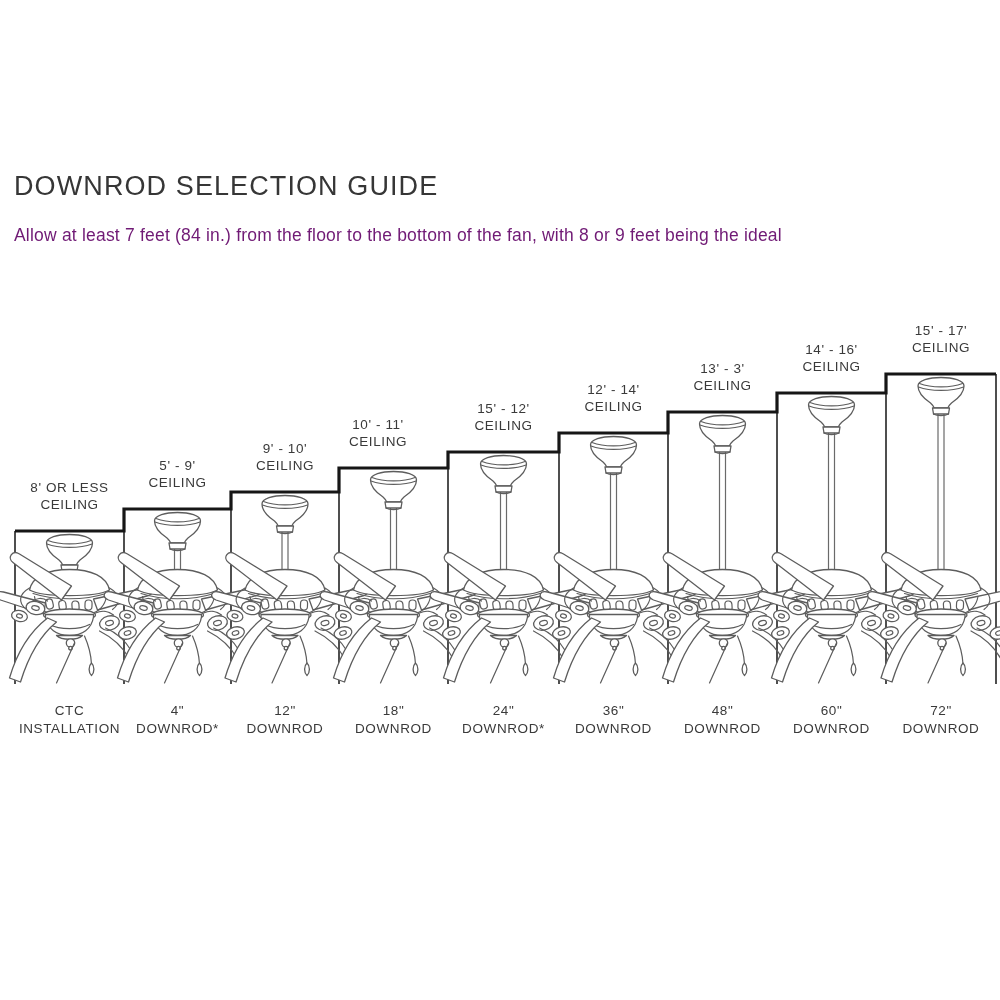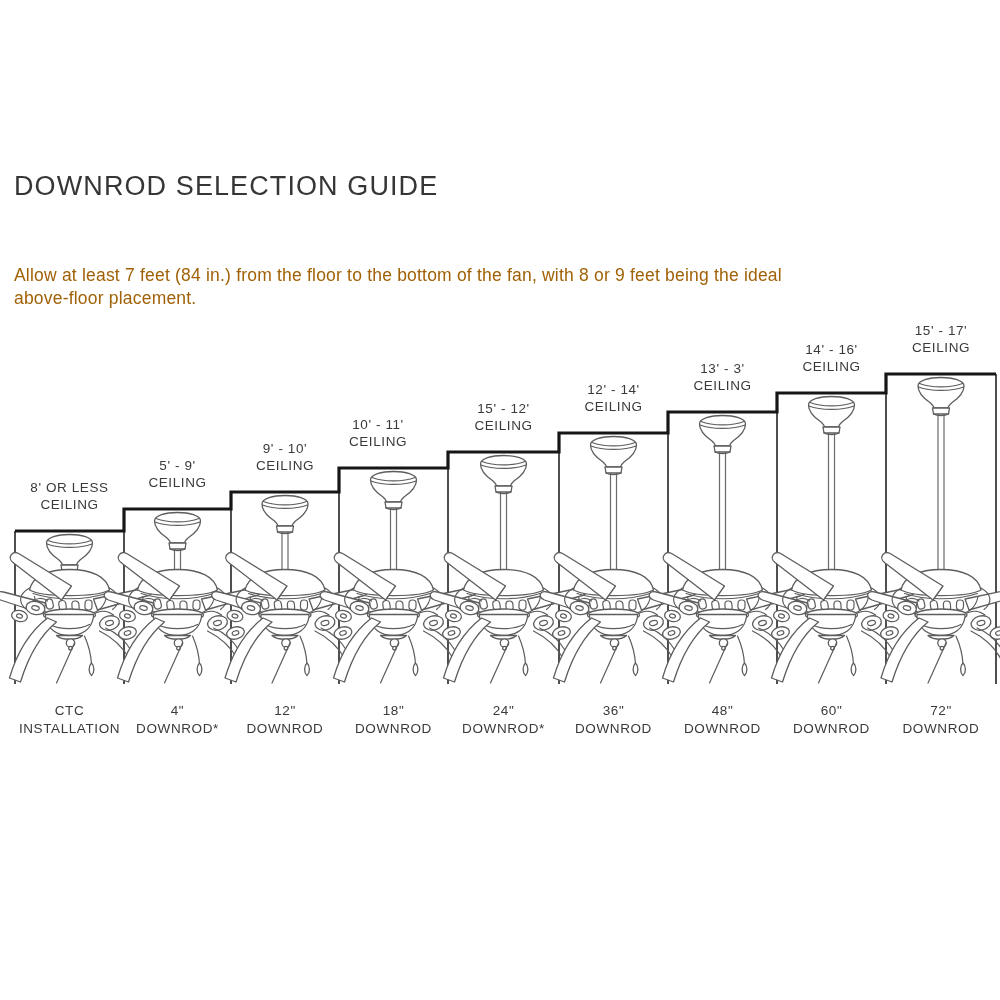--- a/index.html
+++ b/index.html
@@ -1,21 +1,21 @@
 <!DOCTYPE html>
 <html><head>
 <meta charset="utf-8">
 <style>
   html,body{margin:0;padding:0;background:#ffffff;}
   .page{position:relative;width:1000px;height:1000px;background:#ffffff;
         font-family:"Liberation Sans", sans-serif;overflow:hidden;}
   .title{position:absolute;left:14px;top:171px;font-size:27px;font-weight:400;
          letter-spacing:1.1px;color:#363636;white-space:nowrap;}
   .subtitle{position:absolute;left:14px;top:224px;font-size:17.5px;line-height:22.5px;
-            color:#a16207;letter-spacing:.2px;margin-top:40px;}
+            color:#701a75;letter-spacing:.2px;}
   .clabel{position:absolute;width:150px;text-align:center;font-size:13.5px;
           line-height:16.5px;color:#3a3a3a;letter-spacing:.6px;}
   .dlabel{position:absolute;width:150px;top:702px;text-align:center;font-size:13.5px;
           line-height:17.5px;color:#3a3a3a;letter-spacing:.6px;}
   .footnote{position:absolute;left:16px;top:797px;font-style:italic;font-size:13.5px;
             line-height:17px;color:#4a4a4a;letter-spacing:.3px;}
   .diagram-svg{position:absolute;left:0;top:0;}
   .step{stroke:#161616;stroke-width:3.2;fill:none;}
   .divider{stroke:#232323;stroke-width:1.6;}
   .rod{fill:#ffffff;stroke:#6a6a6a;stroke-width:1.2;}
@@ -23,21 +23,20 @@
   .artline{stroke:#5d5d5d;stroke-width:1.2;fill:none;stroke-linejoin:round;stroke-linecap:round;}
 </style>
 </head>
 <body>
 
 <div class="page">
 
   <div class="title">DOWNROD SELECTION GUIDE</div>
   <div class="subtitle">
     <div>Allow at least 7 feet (84 in.) from the floor to the bottom of the fan, with 8 or 9 feet being the ideal</div>
-    <div>above-floor placement.</div>
   </div>
 
   <svg class="diagram-svg" width="1000" height="1000" viewBox="0 0 1000 1000" xmlns="http://www.w3.org/2000/svg">
     <defs>
       <g id="canopy">
         <path class="art" d="M -23,7 C -23,1.5 -12,-1.5 0,-1.5 C 12,-1.5 23,1.5 23,7 C 23,14 16.5,20 10.5,24 C 8.5,25.8 7.3,27.4 6.8,29 L -6.8,29 C -7.3,27.4 -8.5,25.8 -10.5,24 C -16.5,20 -23,14 -23,7 Z"></path>
         <path class="artline" d="M -21.5,4.5 C -10,9 10,9 21.5,4.5"></path>
         <path class="artline" d="M -22.5,8 C -11,12.5 11,12.5 22.5,8"></path>
         <path class="art" d="M -8.5,29 L 8.5,29 L 7.5,35 L -7.5,35 Z"></path>
         <path class="artline" d="M -7.5,35 C -4,37.2 4,37.2 7.5,35"></path>

